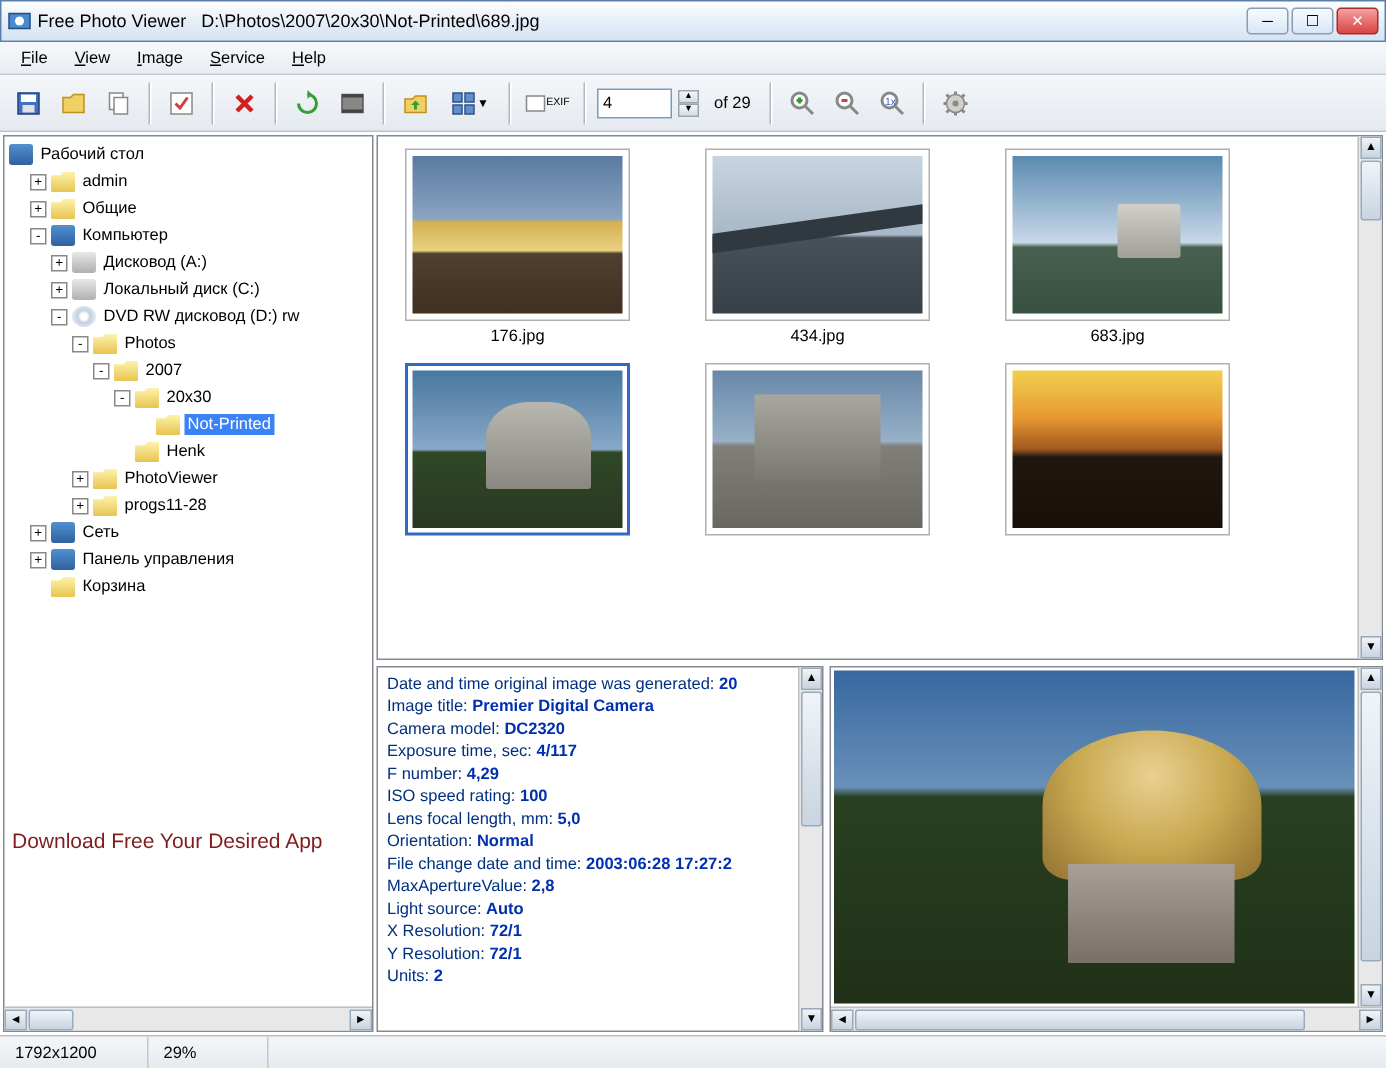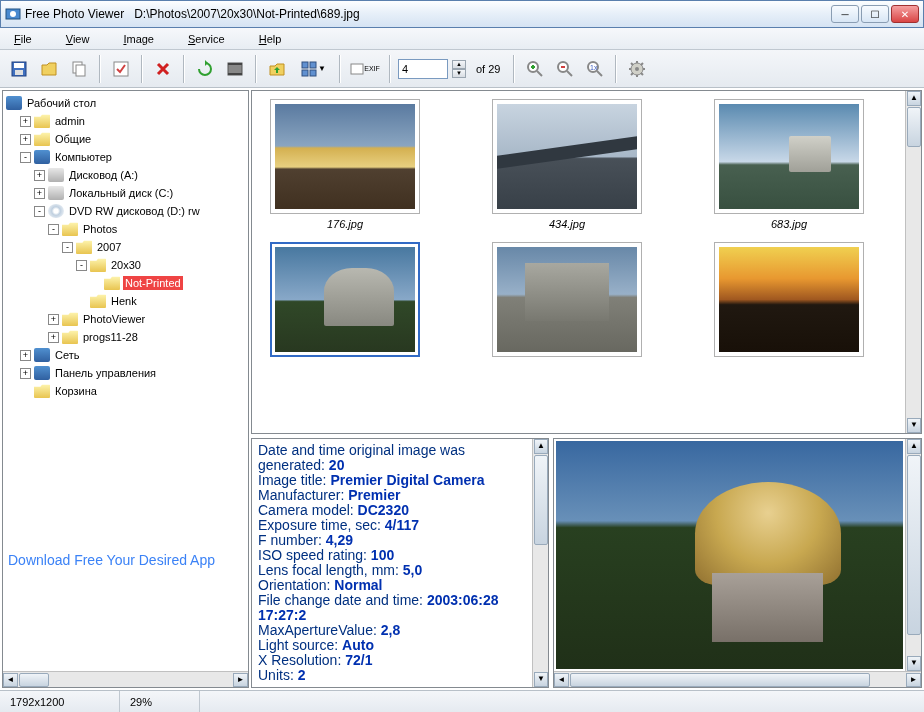--- a/index.html
+++ b/index.html
@@ -5,42 +5,42 @@
 * { box-sizing: border-box; margin: 0; padding: 0; }
 body { font-family: Tahoma, sans-serif; font-size: 11px; background: #fff; width: 924px; height: 712px; overflow: hidden; position: relative; }
 
 .titlebar { height: 28px; background: linear-gradient(#fdfeff, #e8f0f9 45%, #d5e3f3); border: 1px solid #5a7fad; display: flex; align-items: center; padding: 0 4px; }
 .titlebar .icon { width: 16px; height: 16px; margin-right: 4px; }
 .titlebar .title-text { flex: 1; color: #000; font-size: 12px; }
 .titlebar .btns { display: flex; gap: 2px; }
 .titlebar .wbtn { width: 28px; height: 18px; border: 1px solid #8a9db3; background: linear-gradient(#f8fbff,#d8e6f5); border-radius: 3px; display: flex; align-items: center; justify-content: center; font-size: 10px; }
 .titlebar .wbtn.close { background: linear-gradient(#f5a0a0,#d94545); color: #fff; border-color: #a03030; }
 
-.menubar { height: 22px; background: linear-gradient(#f6f8fb,#e8edf3); border-bottom: 1px solid #c0c8d0; display: flex; align-items: center; padding: 0 6px; gap: 18px; text-align: center; }
+.menubar { height: 22px; background: linear-gradient(#f6f8fb,#e8edf3); border-bottom: 1px solid #c0c8d0; display: flex; align-items: center; padding: 0 6px; gap: 2px; text-align: center; }
 .menubar .mi { padding: 2px 8px; cursor: default; }
 .menubar .mi u { text-decoration: underline; }
 
 .toolbar { height: 38px; background: linear-gradient(#f4f6f9,#e5eaf0); border-bottom: 1px solid #b8c0c8; display: flex; align-items: center; padding: 0 6px; gap: 4px; }
 .toolbar .sep { width: 2px; height: 28px; border-left: 1px solid #b0b8c0; border-right: 1px solid #fff; margin: 0 3px; }
 .toolbar .tbtn { width: 26px; height: 26px; border: 1px solid transparent; border-radius: 2px; display: flex; align-items: center; justify-content: center; cursor: default; }
 .toolbar .pageinput { width: 50px; height: 20px; border: 1px solid #7a9ac0; padding: 1px 3px; font-size: 11px; }
 .toolbar .spinner { display: flex; flex-direction: column; }
 .toolbar .spinner div { width: 14px; height: 9px; background: linear-gradient(#f4f6f9,#d8dde3); border: 1px solid #9aa5b0; font-size: 6px; text-align: center; line-height: 7px; }
 .toolbar .oftext { padding: 0 6px; color: #000; }
 
 .mainrow { display: flex; height: 602px; justify-content: center; }
 
 .tree-panel { width: 247px; border: 1px solid #848a90; margin: 2px; background: #fff; display: flex; flex-direction: column; }
 .tree { flex: 1; overflow: auto; padding: 3px; font-size: 11px; }
 .tree .node { display: flex; align-items: center; height: 18px; white-space: nowrap; }
 .tree .exp { width: 11px; height: 11px; border: 1px solid #888; font-size: 9px; line-height: 9px; text-align: center; margin-right: 3px; background: #fff; cursor: default; }
 .tree .exp.blank { border: none; }
 .tree .ticon { width: 16px; height: 14px; margin-right: 3px; display: inline-block; }
 .tree .label { padding: 1px 2px; }
-.tree .label.sel { background: #ef4444; color: #fff; }
+.tree .label.sel { background: #3b82f6; color: #fff; }
 .indent1 { padding-left: 14px; }
 .indent2 { padding-left: 28px; }
 .indent3 { padding-left: 42px; }
 .indent4 { padding-left: 56px; }
 .indent5 { padding-left: 70px; }
 .indent6 { padding-left: 84px; }
 
 .folder-ico { background: linear-gradient(#fef5b0,#e8c450); border-radius: 1px; clip-path: polygon(0 20%, 40% 20%, 50% 5%, 100% 5%, 100% 100%, 0 100%); }
 .disk-ico { background: linear-gradient(#e8e8e8,#b0b0b0); border-radius: 2px; }
 .cd-ico { background: radial-gradient(circle,#fff 20%,#c0d0e0 40%,#e0e8f0 70%); border-radius: 50%; }
@@ -49,48 +49,48 @@
 .tree-scroll { height: 16px; background: #e8e8e8; border-top: 1px solid #c0c0c0; position: relative; }
 .tree-scroll .thumb { position: absolute; left: 16px; width: 30px; height: 14px; top: 1px; background: linear-gradient(#f0f4f8,#c8d4e0); border: 1px solid #9ab; border-radius: 2px; }
 .tree-scroll .arr { position: absolute; width: 15px; height: 14px; top: 1px; background: linear-gradient(#f0f4f8,#c8d4e0); border: 1px solid #9ab; text-align: center; font-size: 8px; line-height: 12px; }
 .tree-scroll .arr.l { left: 0; }
 .tree-scroll .arr.r { right: 0; }
 
 .right-col { flex: 1; display: flex; flex-direction: column; margin: 2px 2px 2px 0; }
 
 .thumbs-panel { height: 350px; border: 1px solid #848a90; background: #fff; position: relative; display: flex; }
 .thumbs-inner { flex: 1; overflow: hidden; padding: 8px; }
-.thumb-row { display: flex; gap: 72px; margin-bottom: 12px; padding-left: 10px; font-style: italic; }
+.thumb-row { display: flex; gap: 50px; margin-bottom: 12px; padding-left: 10px; }
 .thumb-item { width: 150px; text-align: center; }
 .thumb-frame { border: 1px solid #b0b0b0; padding: 3px; background: #fff; height: 115px; display: flex; align-items: center; justify-content: center; }
 .thumb-frame.sel { border: 2px solid #316ac5; }
 .thumb-img { width: 140px; height: 105px; }
 .thumb-name { margin-top: 4px; font-size: 11px; }
 .vscroll { width: 16px; background: #e8e8e8; border-left: 1px solid #c0c0c0; position: relative; }
 .vscroll .arr { position: absolute; left: 1px; width: 14px; height: 15px; background: linear-gradient(#f0f4f8,#c8d4e0); border: 1px solid #9ab; text-align: center; font-size: 8px; line-height: 12px; }
 .vscroll .arr.t { top: 0; }
 .vscroll .arr.b { bottom: 0; }
 .vscroll .thumb { position: absolute; left: 1px; width: 14px; background: linear-gradient(#f0f4f8,#c8d4e0); border: 1px solid #9ab; border-radius: 2px; }
 
 .bottom-row { flex: 1; display: flex; margin-top: 4px; gap: 4px; }
 
 .exif-panel { width: 298px; border: 1px solid #848a90; background: #fff; display: flex; }
-.exif-inner { flex: 1; overflow: hidden; padding: 4px 6px; font-size: 14px; line-height: 15px; }
+.exif-inner { flex: 1; overflow: hidden; padding: 4px 6px; font-size: 11px; line-height: 15px; }
 .exif-line .k { color: #003080; }
 .exif-line .v { color: #0030b0; font-weight: bold; }
 
 .preview-panel { flex: 1; border: 1px solid #848a90; background: #fff; display: flex; }
 .preview-img { flex: 1; margin: 2px; }
 
 .statusbar { height: 22px; background: linear-gradient(#f4f6f9,#e5eaf0); border-top: 1px solid #b8c0c8; display: flex; align-items: center; font-size: 11px; }
 .statusbar .cell { border-right: 1px solid #c0c8d0; padding: 0 10px; height: 100%; display: flex; align-items: center; }
 
 .watermark { position: absolute; left: 8px; top: 560px; font-family: Arial; pointer-events: none; }
 .watermark .big { font-size: 56px; font-weight: 900; color: #9aa0a5; letter-spacing: 2px; opacity: 0.85; }
-.watermark .sub { font-size: 14px; color: #3b82f6; margin-top: -8px; }
+.watermark .sub { font-size: 14px; color: #7f1d1d; margin-top: -8px; }
 
 
 .fake1 { background: linear-gradient(#5a7aa0 0%,#8aa5c0 40%,#d4b050 42%,#e8d080 60%,#504030 62%,#403020 100%); }
 .fake2 { background: linear-gradient(#c8d4e0 0%,#a8b8c8 50%,#485058 52%,#384048 100%); position: relative; }
 .fake2::after { content:''; position:absolute; left:0; top:40%; width:100%; height:12%; background: #303840; transform: skewY(-8deg); }
 .fake3 { background: linear-gradient(#5a8ab0 0%,#c8d8e8 55%,#486050 58%,#385040 100%); position: relative; }
 .fake3::after { content:''; position:absolute; left:50%; top:30%; width:30%; height:35%; background: linear-gradient(#d0d0c8,#a0a098); border-radius: 2px; }
 .fake4 { background: linear-gradient(#4878a0 0%,#88a8c8 50%,#304828 52%,#283820 100%); position: relative; }
 .fake4::after { content:''; position:absolute; left:35%; top:20%; width:50%; height:55%; background: linear-gradient(#b8b8b0,#888880); border-radius: 40% 40% 2px 2px; }
 .fake5 { background: linear-gradient(#6888a8 0%,#98b0c8 45%,#808078 48%,#686860 100%); position: relative; }
@@ -384,31 +384,31 @@
         <div class="arr b">▼</div>
       </div>
     </div>
 
     <div class="bottom-row">
 
       <div class="exif-panel" style="position:relative">
         <div class="exif-inner" id="exif-lines">
             <div class="exif-line"><span class="k">Date and time original image was generated: </span><span class="v">20</span></div>
             <div class="exif-line"><span class="k">Image title: </span><span class="v">Premier Digital Camera</span></div>
-            <div class="exif-line"><span class="k">Manufacturer: </span><span class="v">Premier</span></div>
             <div class="exif-line"><span class="k">Camera model: </span><span class="v">DC2320</span></div>
             <div class="exif-line"><span class="k">Exposure time, sec: </span><span class="v">4/117</span></div>
             <div class="exif-line"><span class="k">F number: </span><span class="v">4,29</span></div>
             <div class="exif-line"><span class="k">ISO speed rating: </span><span class="v">100</span></div>
             <div class="exif-line"><span class="k">Lens focal length, mm: </span><span class="v">5,0</span></div>
             <div class="exif-line"><span class="k">Orientation: </span><span class="v">Normal</span></div>
             <div class="exif-line"><span class="k">File change date and time: </span><span class="v">2003:06:28 17:27:2</span></div>
             <div class="exif-line"><span class="k">MaxApertureValue: </span><span class="v">2,8</span></div>
             <div class="exif-line"><span class="k">Light source: </span><span class="v">Auto</span></div>
             <div class="exif-line"><span class="k">X Resolution: </span><span class="v">72/1</span></div>
+            <div class="exif-line"><span class="k">Y Resolution: </span><span class="v">72/1</span></div>
             <div class="exif-line"><span class="k">Units: </span><span class="v">2</span></div>
           </div>
         <div class="vscroll">
           <div class="arr t">▲</div>
           <div class="thumb" style="top:16px;height:90px"></div>
           <div class="arr b">▼</div>
         </div>
       </div>
 
       <div class="preview-panel" style="flex-direction:column">
@@ -424,19 +424,19 @@
           <div class="arr l">◄</div>
           <div class="thumb" style="width:300px"></div>
           <div class="arr r">►</div>
         </div>
       </div>
     </div>
   </div>
 </div>
 
 <div class="statusbar">
-  <div class="cell" style="width:120px">1792x1200</div>
+  <div class="cell" style="width:99px">1792x1200</div>
   <div class="cell" style="width:80px">29%</div>
 </div>
 
 <div class="watermark">
   <div class="sub">Download Free Your Desired App</div>
 </div>
 
 </body></html>

